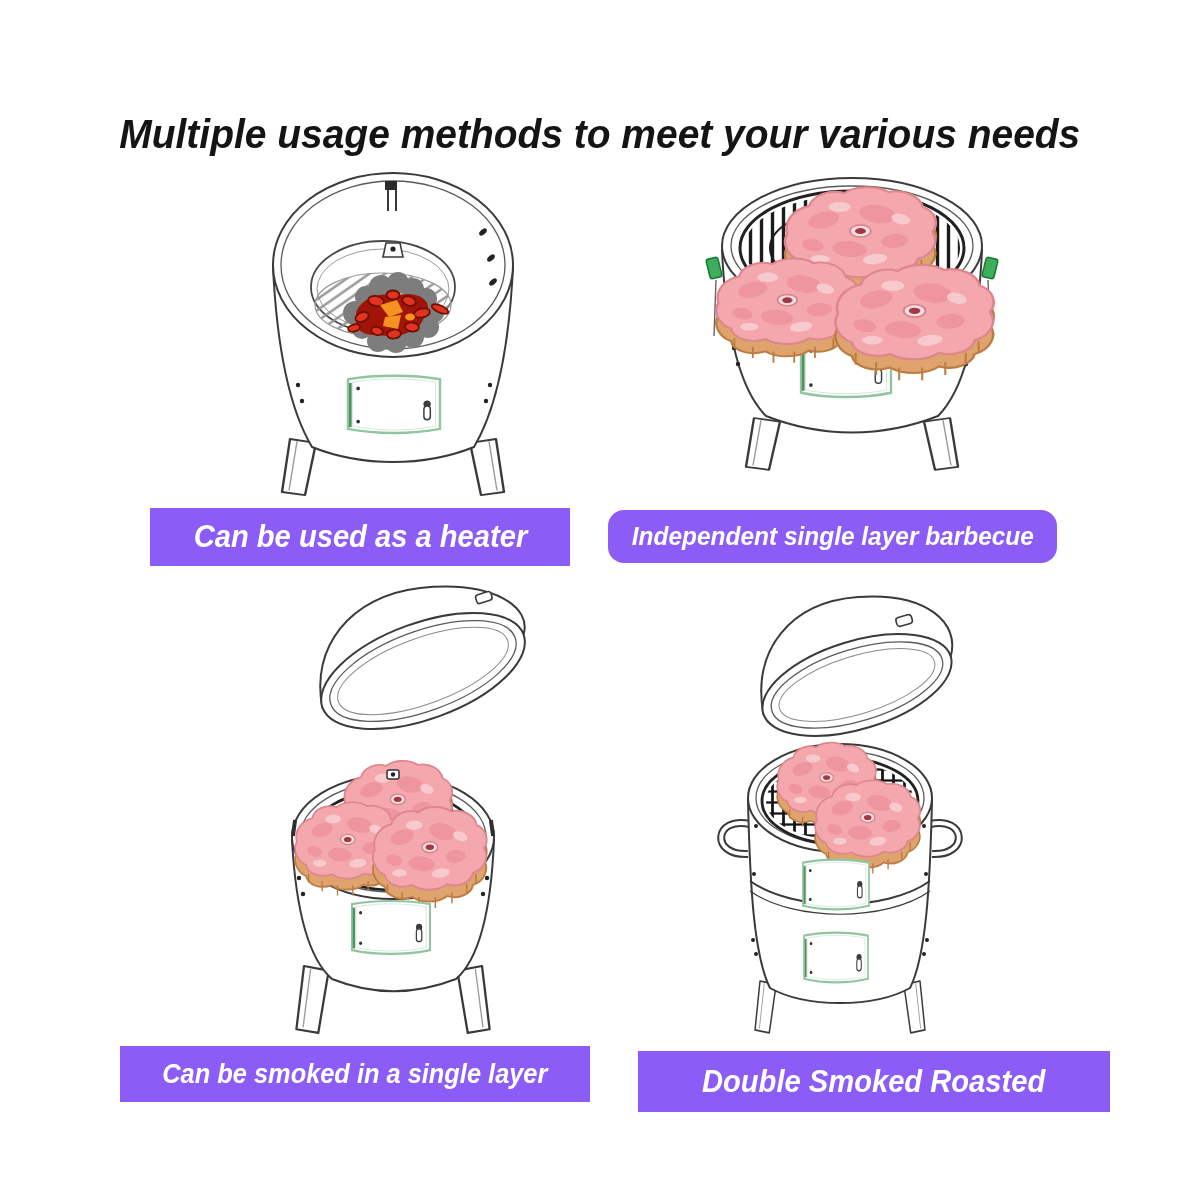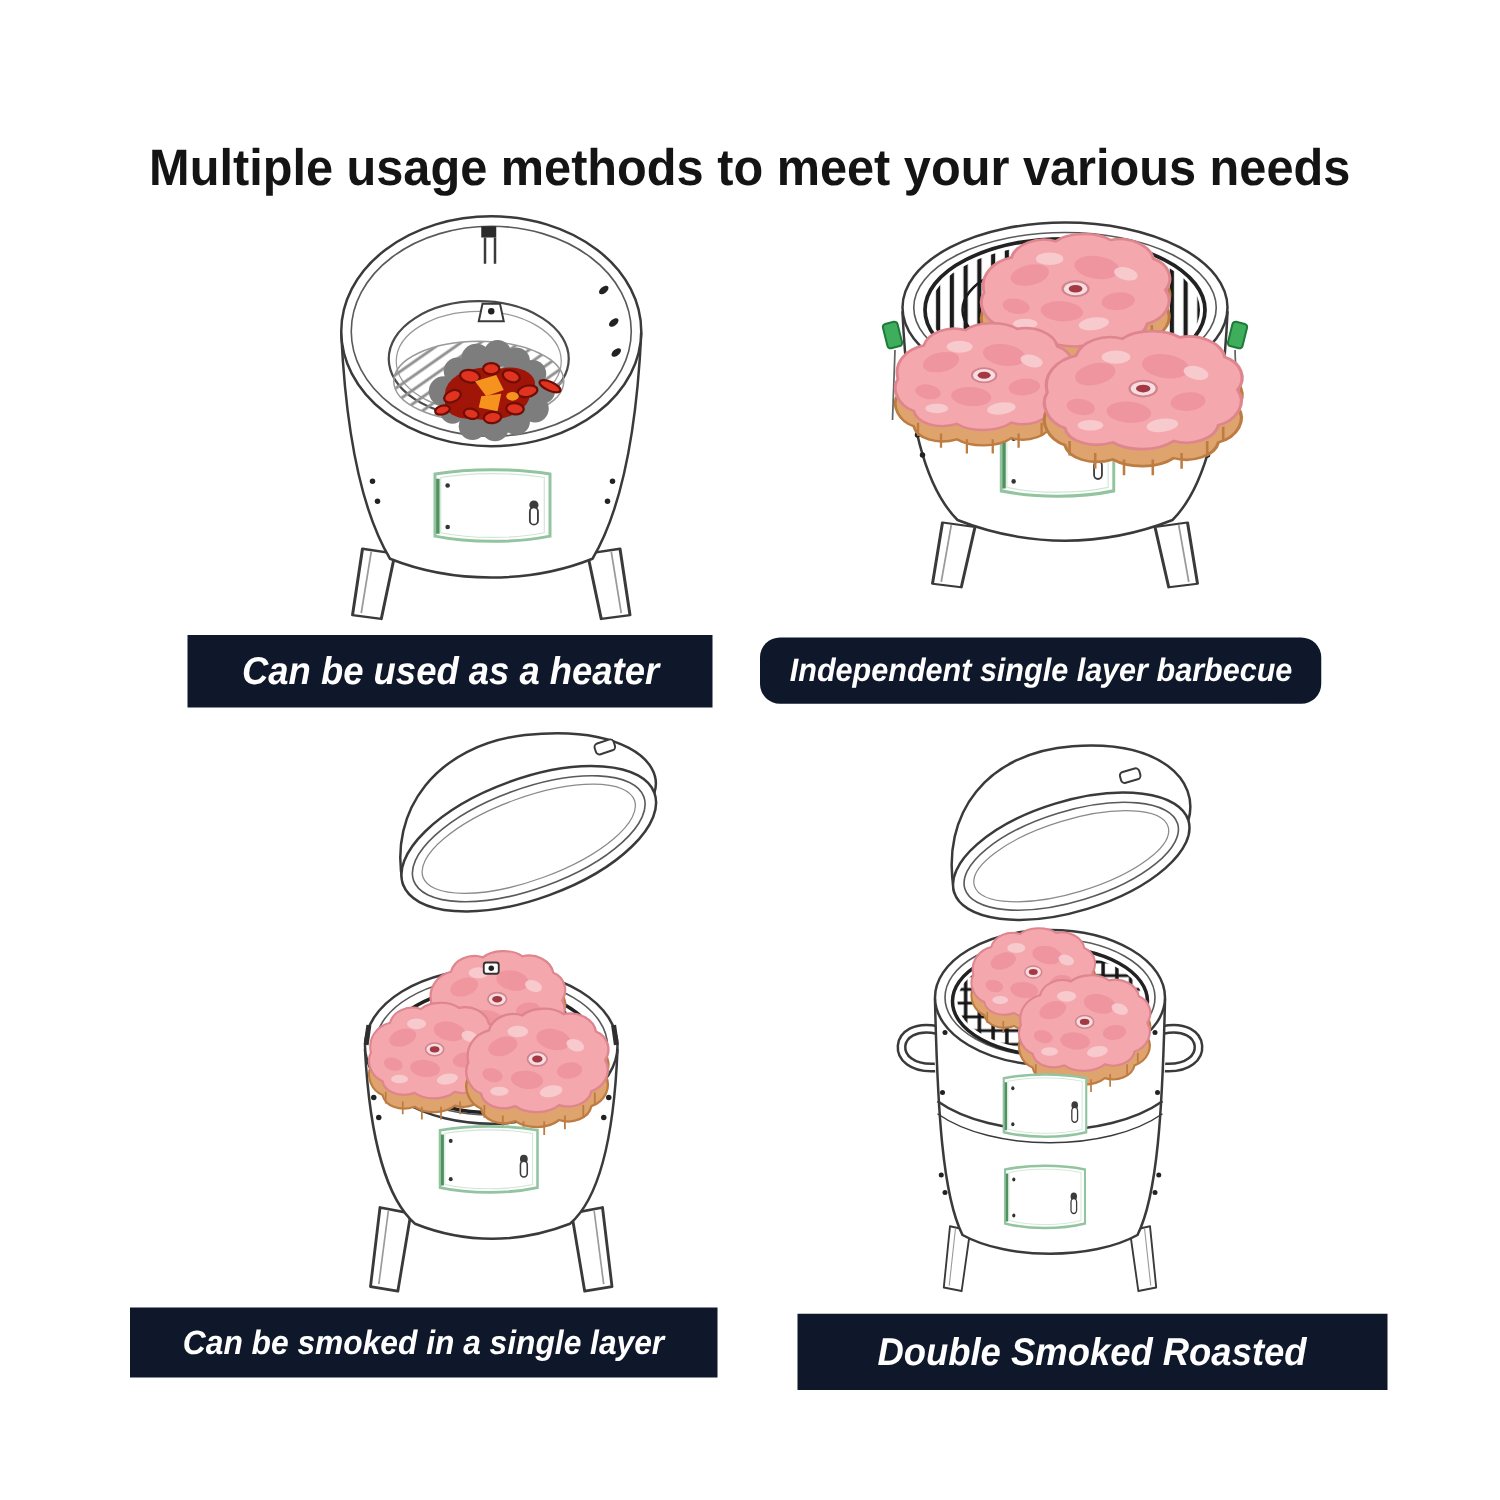--- a/index.html
+++ b/index.html
@@ -1,26 +1,26 @@
 <!DOCTYPE html>
 <html><head>
 <meta charset="utf-8">
 <style>
   html,body{margin:0;padding:0;background:#ffffff;}
   #canvas{position:relative;width:1200px;height:1200px;background:#ffffff;overflow:hidden;
           font-family:"Liberation Sans",sans-serif;}
   .title{position:absolute;left:0;top:84px;width:1200px;text-align:center;
-         font-size:41px;font-weight:700;color:#141414;letter-spacing:0px;}
+         font-size:41px;font-weight:700;font-style:italic;color:#141414;letter-spacing:0px;}
   .title span{display:inline-block;transform:scaleX(0.95);white-space:nowrap;}
-  .caption{position:absolute;background:#0f172a;color:#ffffff;display:flex;
+  .caption{position:absolute;background:#8b5cf6;color:#ffffff;display:flex;
            align-items:center;justify-content:center;font-weight:700;font-style:italic;}
   .caption span{display:inline-block;transform:scaleX(0.94);white-space:nowrap;}
   .cap1{left:150px;top:508px;width:420px;height:58px;font-size:31px;}
   .cap2{left:608px;top:510px;width:449px;height:53px;font-size:26px;border-radius:16px;}
-  .cap3{left:104px;top:1046px;width:470px;height:56px;font-size:27px;}
+  .cap3{left:120px;top:1046px;width:470px;height:56px;font-size:27px;}
   .cap4{left:638px;top:1051px;width:472px;height:61px;font-size:31px;}
   .ill{position:absolute;}
   .ill1{left:250px;top:165px;}
   .ill2{left:690px;top:168px;}
   .ill3{left:270px;top:578px;}
   .ill4{left:690px;top:588px;}
   svg{display:block;}
 </style>
 </head>
 <body>

